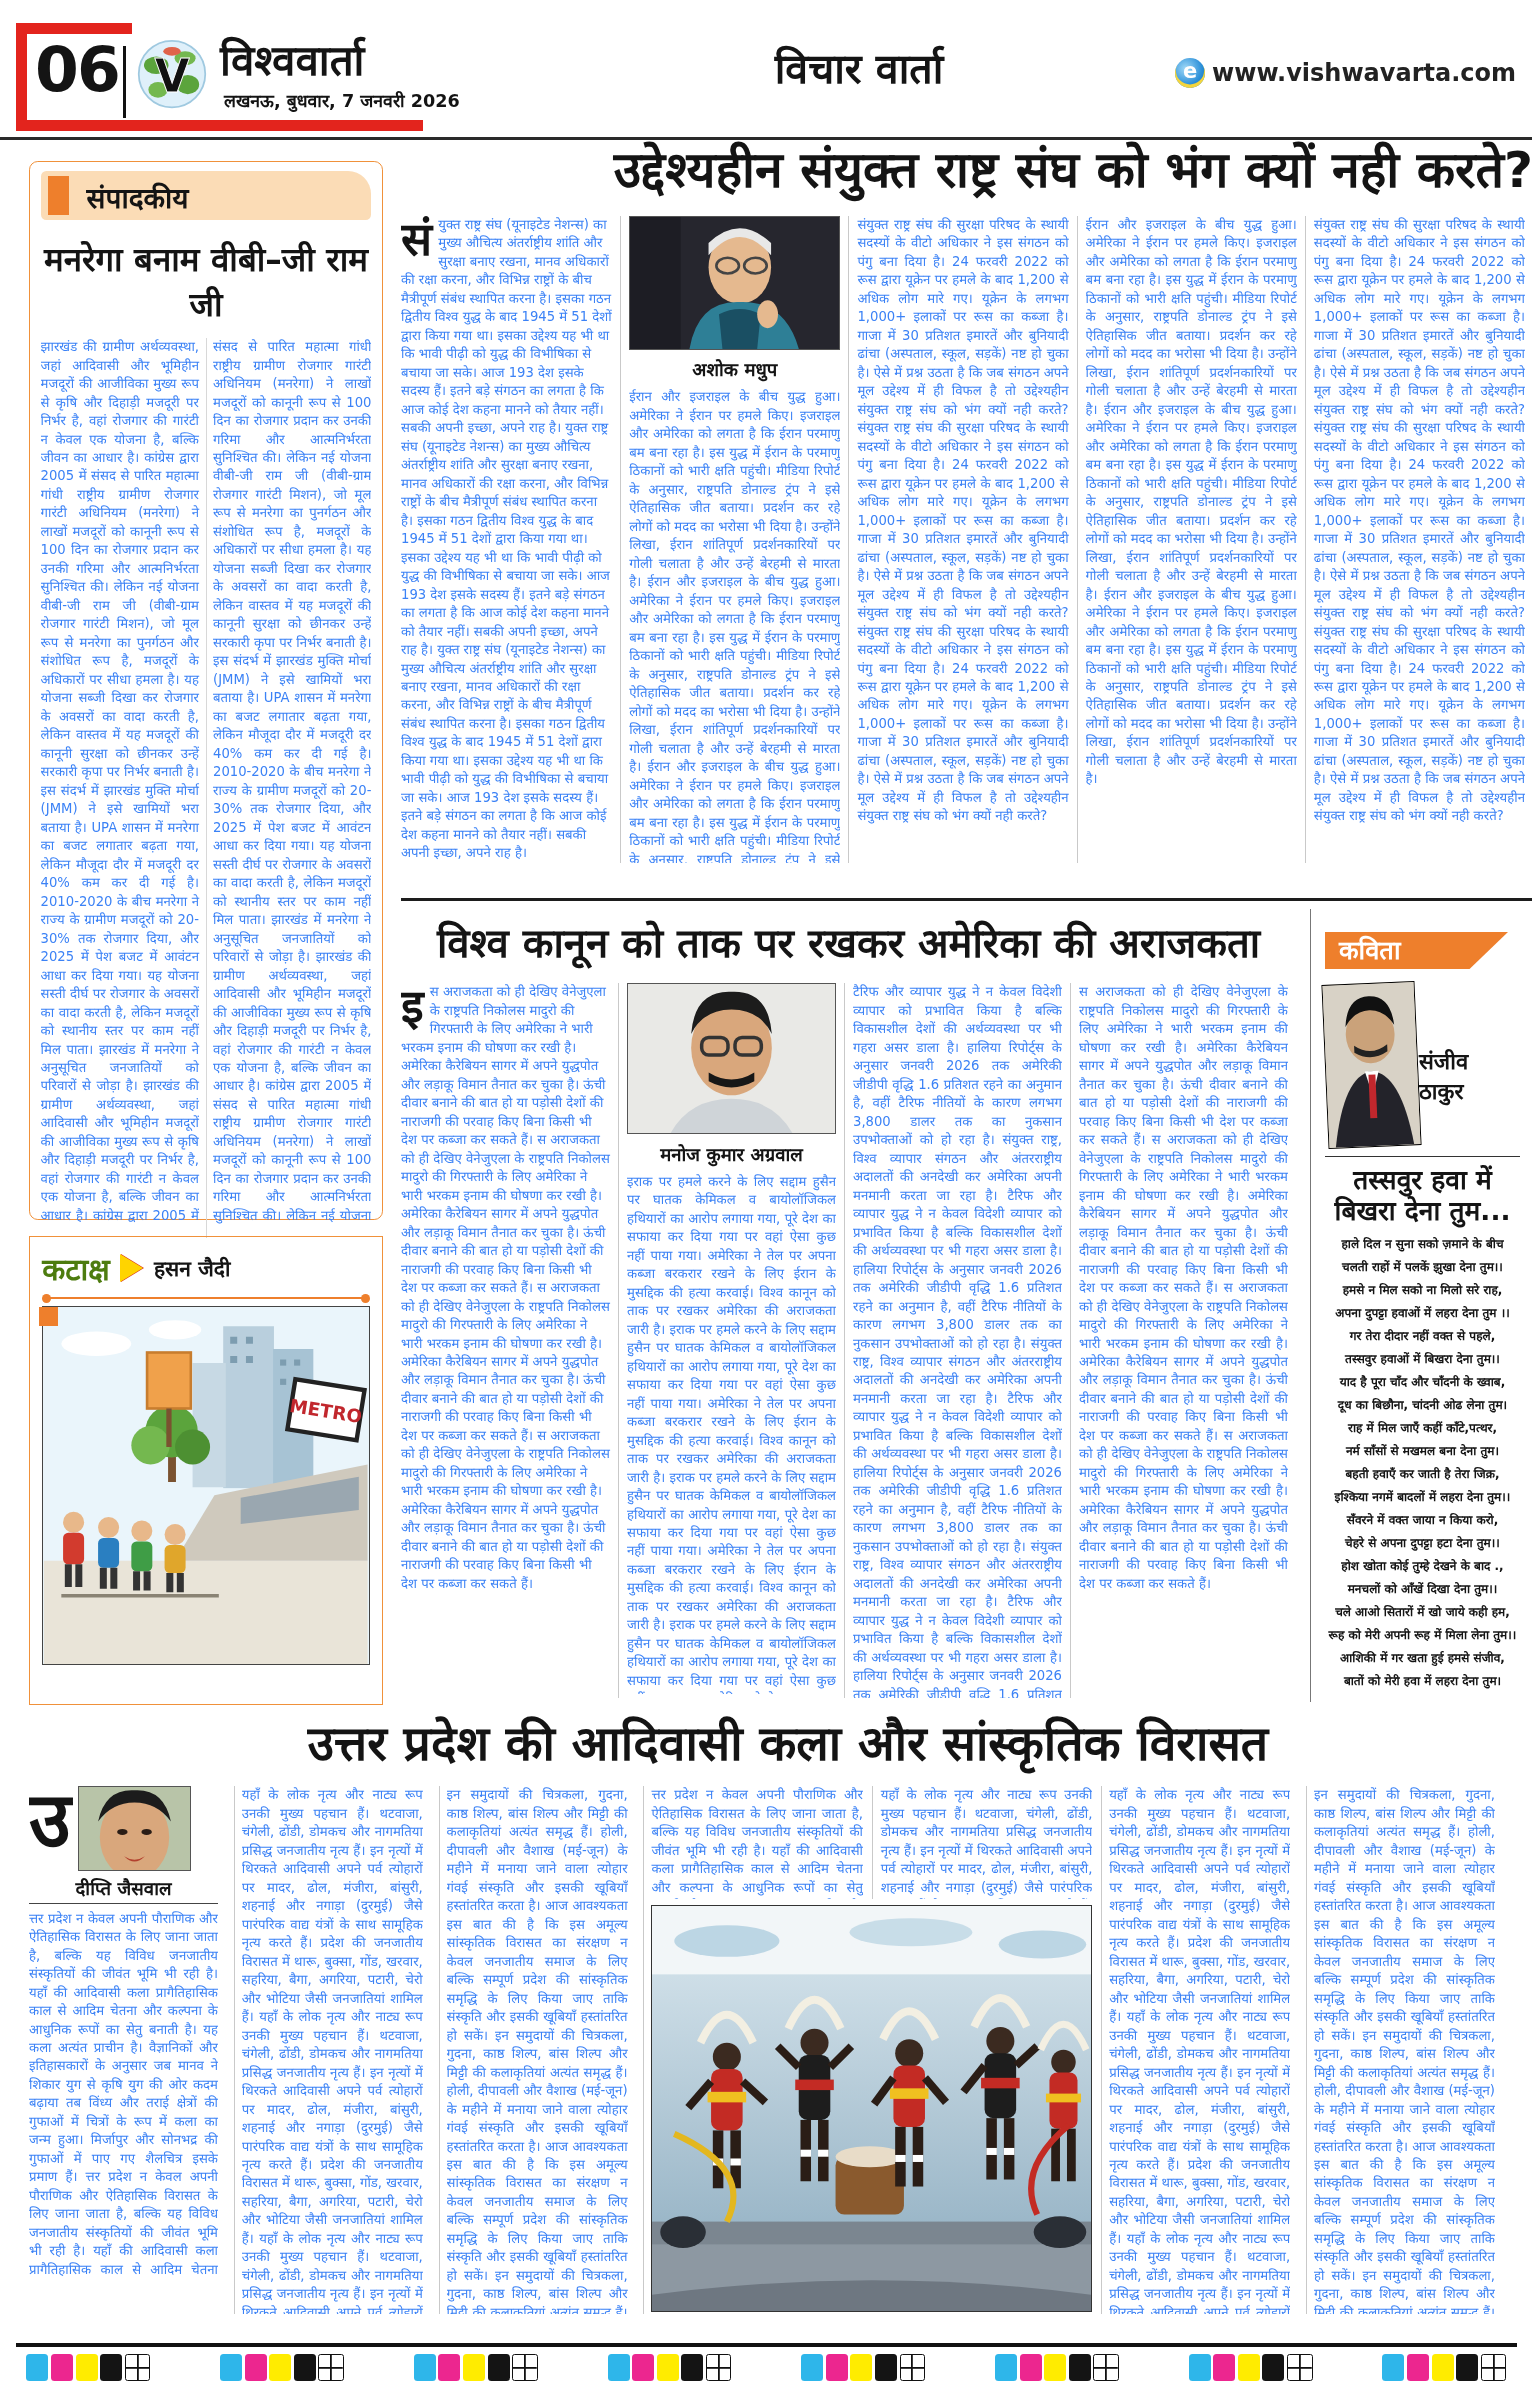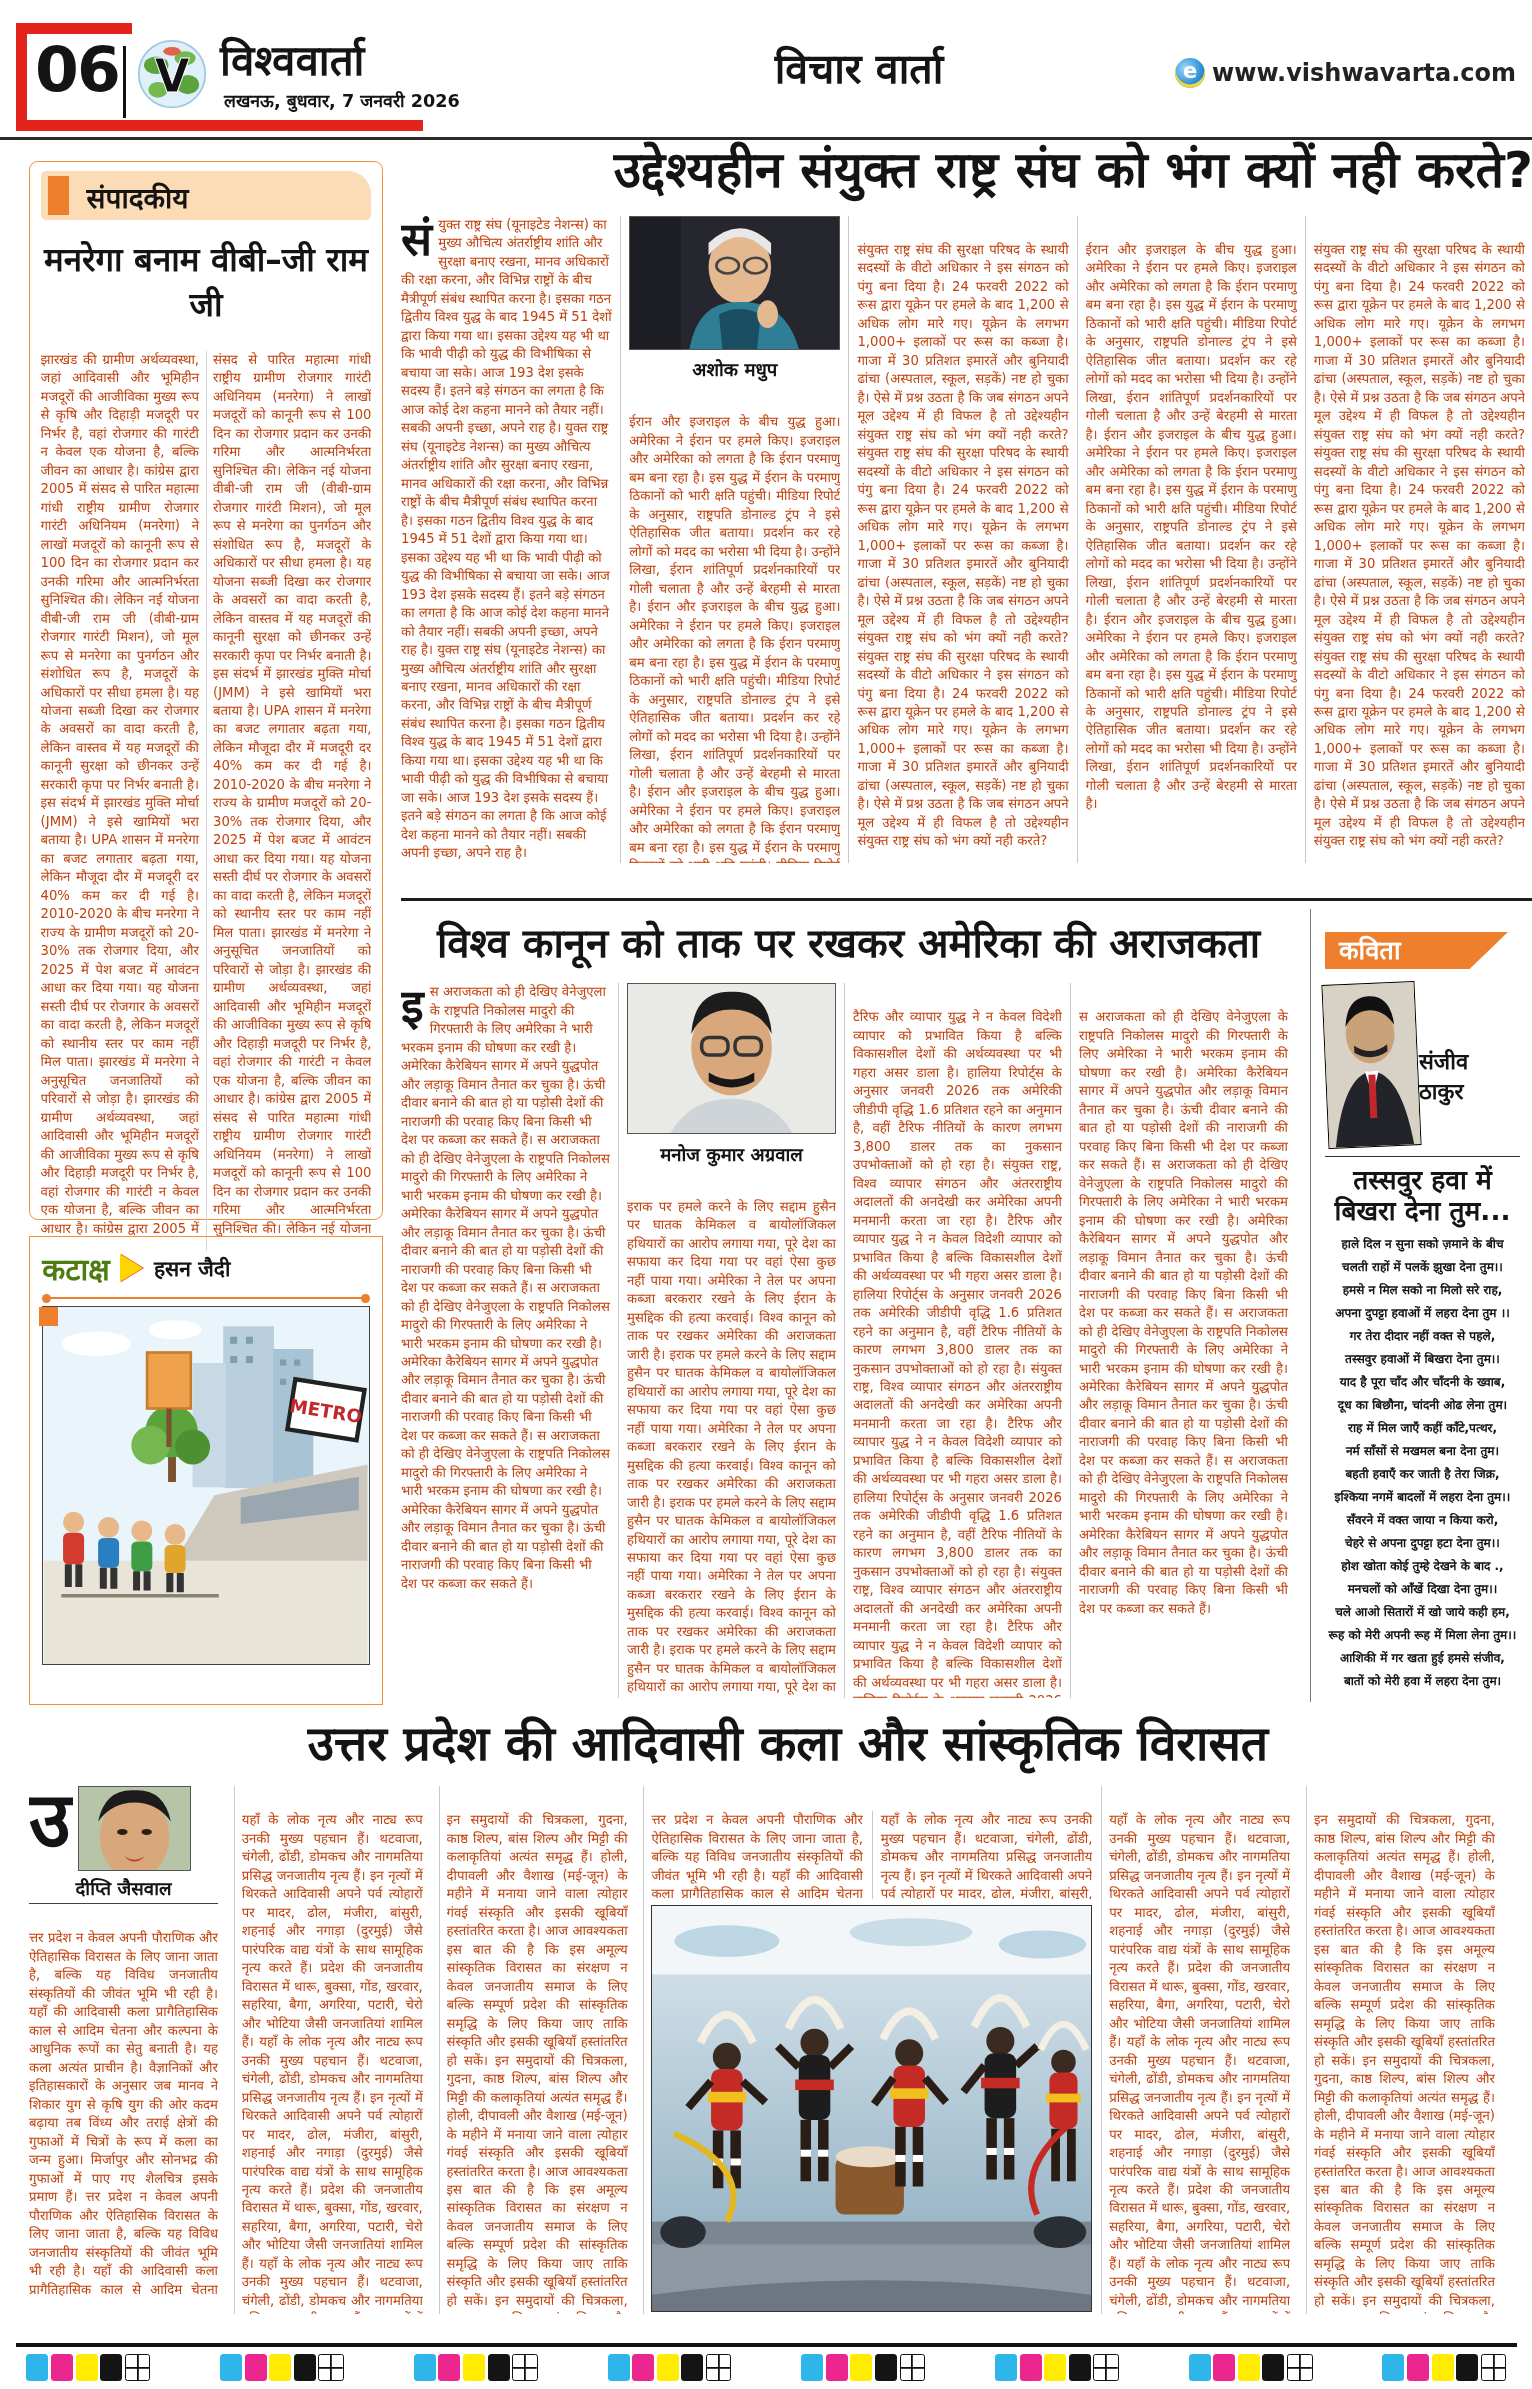--- a/index.html
+++ b/index.html
@@ -25,21 +25,21 @@
   #section-title { left:652px; top:39px; width:414px; text-align:center; font-size:41px; font-weight:bold; }
   #website { right:16px; top:58px; display:flex; align-items:center; gap:7px;text-align:center; }
   #website .txt { font-size:24px; font-weight:bold; color:#222; }
   #ie-icon { width:30px; height:30px; border-radius:50%;
     background:radial-gradient(circle at 35% 35%, #9fd8f7, #2a8fd8 60%, #1668a8);
     position:relative; box-shadow:0 -2.6px 0 0.9px #f4d53c inset; }
   #ie-icon:after { content:"e"; position:absolute; left:8px; top:0.9px; color:#fff; font-size:21px; font-weight:bold; }
   #header-rule { left:0; top:137px; width:1532px; height:2.6px; background:#2a2a2a; }
 
   
-  .btxt { font-size:13.2px; line-height:1.4; text-align:justify; color:#c2410c; overflow:hidden;margin-top:25px; }
+  .btxt { font-size:13.2px; line-height:1.4; text-align:justify; color:#3b82f6; overflow:hidden; }
   .cols { display:flex; }
   .ncol { flex:1; padding:0 8px; border-left:0.9px solid #c9c9c9; overflow:hidden; }
   .ncol:first-child { border-left:none; padding-left:0; }
   .dropcap { float:left; font-size:46px; line-height:0.95; font-weight:bold; padding:1.8px 6.2px 0 0; }
   .photo-frame { width:100%; border:0.9px solid #555; background:#ddd; overflow:hidden; }
   .photo-caption { text-align:center; font-weight:bold; font-size:18.5px; padding:3.5px 0 7px; }
 
   
   #editorial-box { left:29px; top:161px; width:354px; height:1059px;
     border:1.8px solid #f0913a; border-radius:8.8px; padding:8.8px 10.6px; }

